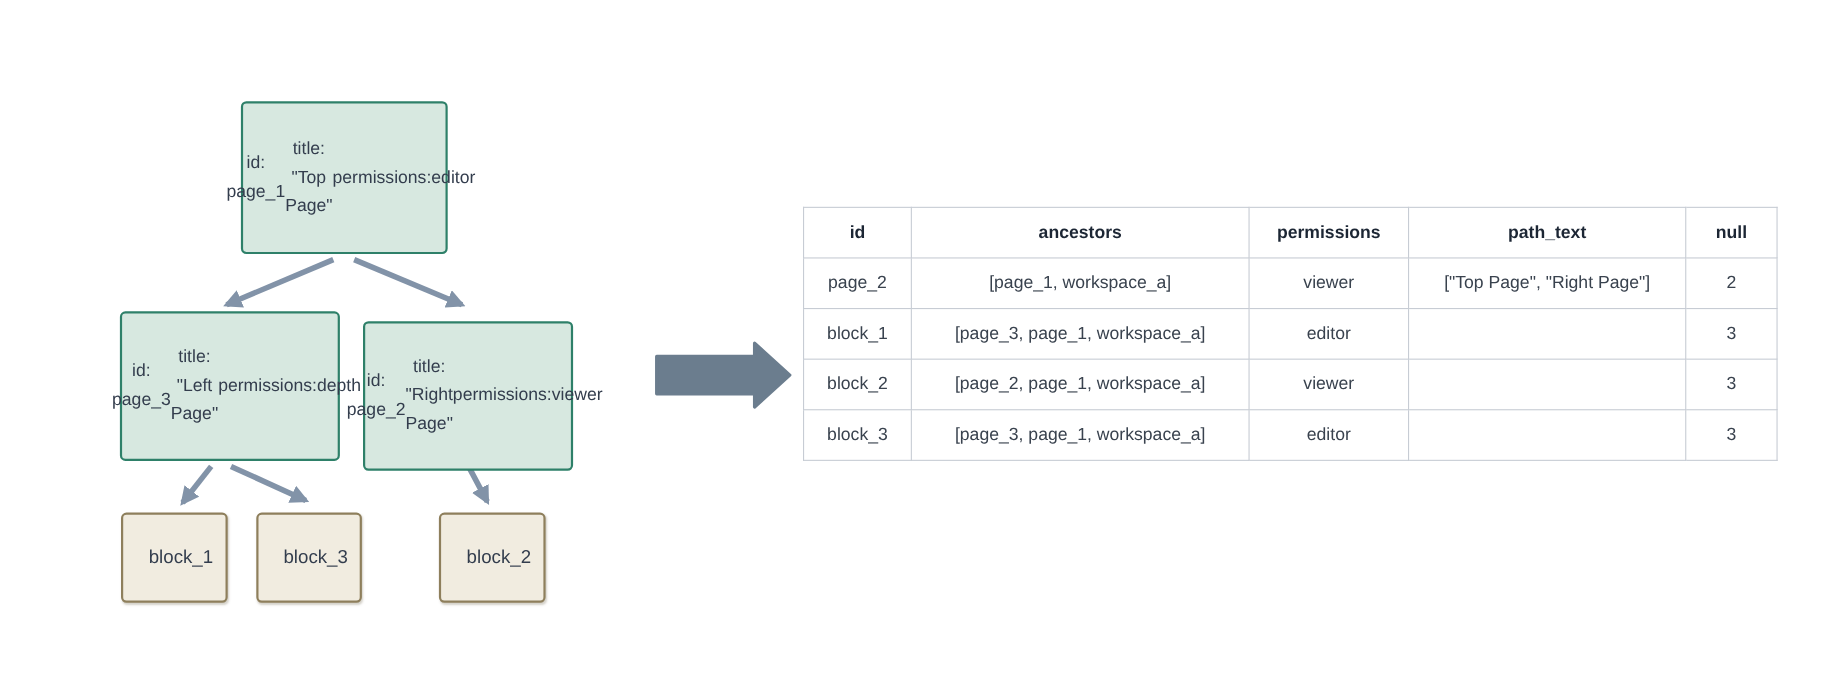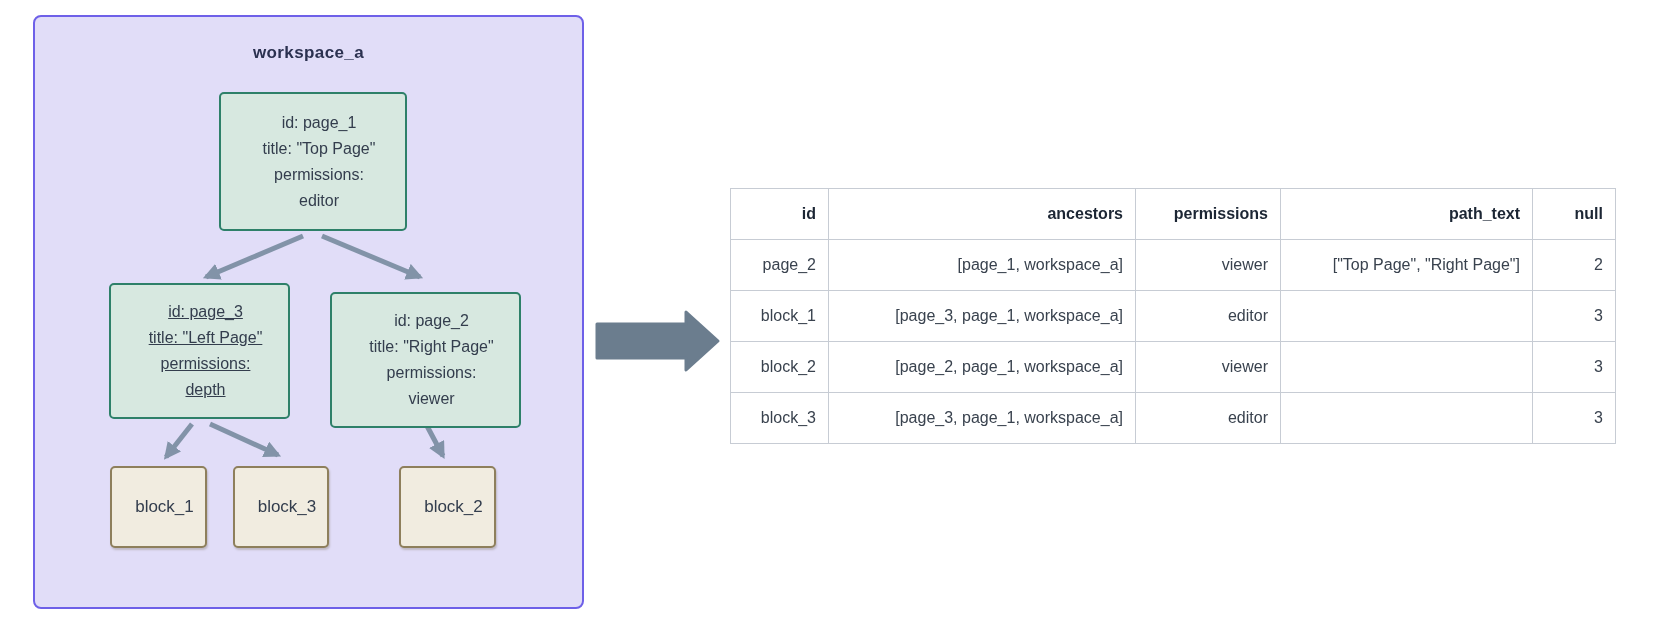--- a/index.html
+++ b/index.html
@@ -14,53 +14,50 @@
   body{margin:0;background:#ffffff;font-family:"Liberation Sans","DejaVu Sans",sans-serif;}
   .canvas{position:relative;width:1658px;height:626px;background:#ffffff;overflow:hidden;}
 
   
   .workspace{position:absolute;left:33px;top:15px;width:551px;height:594px;
     background:var(--workspace-fill);border:2px solid var(--workspace-border);border-radius:8px;}
   .ws-label{position:absolute;left:0;top:26px;width:100%;text-align:center;
     font-weight:bold;font-size:17px;color:#2b3150;letter-spacing:.4px;}
 
   
-  .node{position:absolute;border-radius:5px;display:flex;flex-direction:column;
+  .node{position:absolute;border-radius:5px;display:flex;
     align-items:center;justify-content:center;text-align:center;color:var(--node-text);padding-left:12px;}
   .page{background:var(--page-fill);border:2px solid var(--page-border);
     font-size:16px;line-height:26px;}
   .block{background:var(--block-fill);border:2px solid var(--block-border);
     font-size:17px;box-shadow:1px 2px 2px rgba(100,90,60,.28);}
   #page1{left:219px;top:92px;width:188px;height:139px;}
-  #page3{left:109px;top:283px;width:181px;height:136px;text-decoration:underline;}
+  #page3{left:109px;top:283px;width:200px;height:136px;}
   #page2{left:330px;top:292px;width:191px;height:136px;}
   #block1{left:110px;top:466px;width:97px;height:82px;}
   #block3{left:233px;top:466px;width:96px;height:82px;}
   #block2{left:399px;top:466px;width:97px;height:82px;}
 
   
   .overlay{position:absolute;left:0;top:0;width:1658px;height:626px;pointer-events:none;}
 
   
   .result-table{position:absolute;left:730px;top:188px;border-collapse:collapse;
     table-layout:fixed;width:885px;background:#ffffff;}
   .result-table th,.result-table td{border:1px solid var(--table-border);
-    height:46px;padding:16px 12px;text-align:right;vertical-align:middle;
+    height:46px;padding:4px 12px;text-align:center;vertical-align:middle;
     font-size:16px;white-space:nowrap;overflow:hidden;}
   .result-table th{font-weight:bold;color:var(--header-text);}
   .result-table td{color:var(--cell-text);}
 </style>
 </head>
 <body>
 
 <div class="canvas">
 
-  <div class="workspace">
-    <div class="ws-label">workspace_a</div>
-  </div>
 
   <svg class="overlay">
     <defs>
       <marker id="ah" viewBox="0 0 10 10" refX="8" refY="5" markerWidth="3.4" markerHeight="3.4" orient="auto-start-reverse">
         <path d="M0,0 L10,5 L0,10 z" fill="var(--tree-arrow)"></path>
       </marker>
     </defs>
     <line x1="303" y1="236" x2="206" y2="277" stroke="var(--tree-arrow)" stroke-width="5" marker-end="url(#ah)"></line>
     <line x1="322" y1="236" x2="420" y2="277" stroke="var(--tree-arrow)" stroke-width="5" marker-end="url(#ah)"></line>
     <line x1="192" y1="424" x2="166" y2="457" stroke="var(--tree-arrow)" stroke-width="5" marker-end="url(#ah)"></line>

